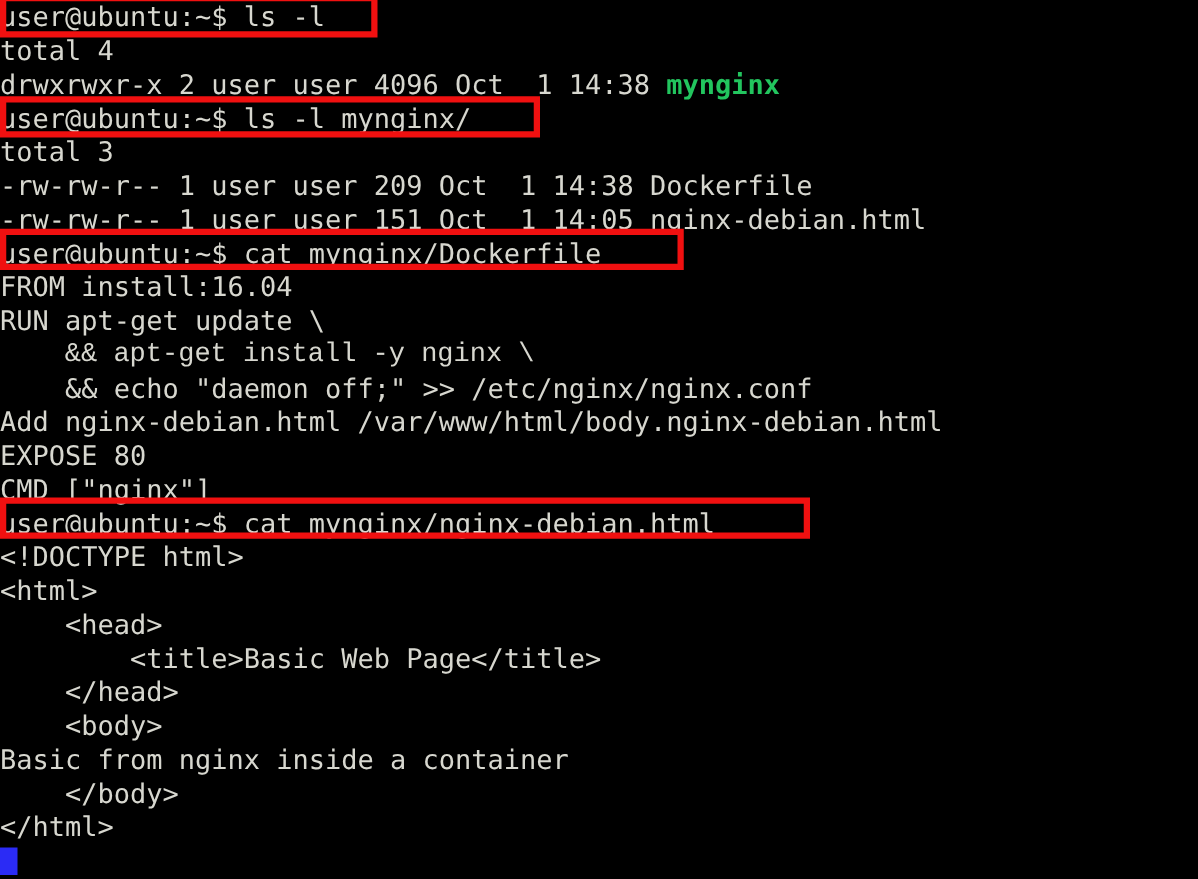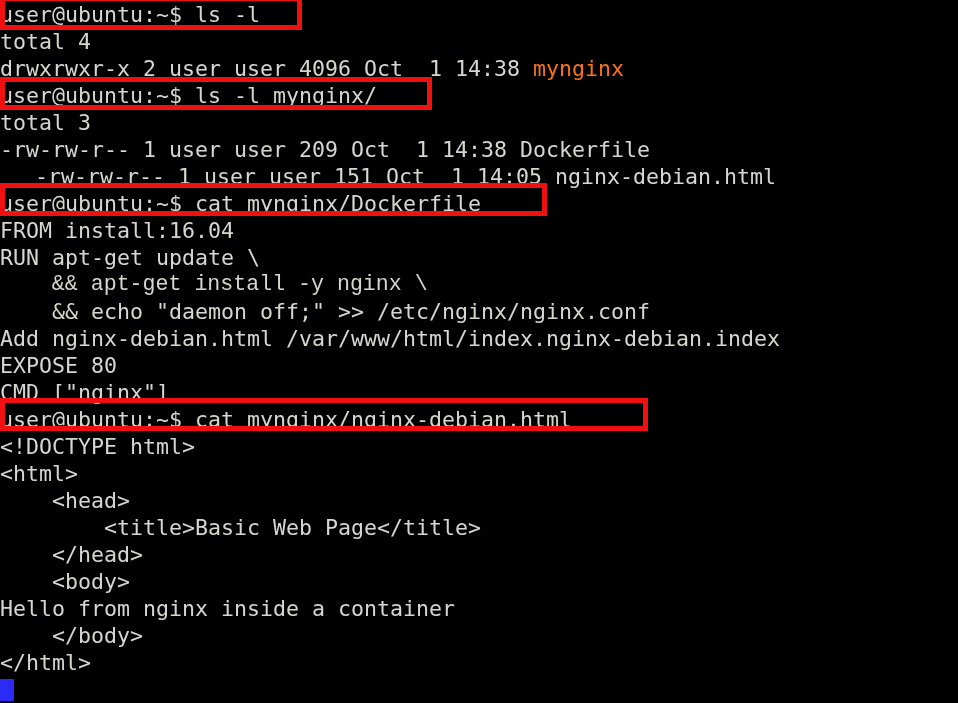--- a/index.html
+++ b/index.html
@@ -27,22 +27,22 @@
     left: 0;
     height: 27px;
     line-height: 27px;
     white-space: pre;
     font-size: 21.6px;
     letter-spacing: 0px;
     color: #d7d7cf;
     font-family: "DejaVu Sans Mono", "Liberation Mono", monospace;
   }
   .line .dirname {
-    color: #f97316;
-    font-weight: normal;
+    color: #22c55e;
+    font-weight: bold;
   }
   .cursor {
     display: inline-block;
     width: 14px;
     height: 22px;
     background: #2b2bf5;
     vertical-align: -4px;
   }
   .hl-box {
     position: absolute;
@@ -56,37 +56,37 @@
 <body>
 
 <div id="terminal">
   <div id="lines-container">
       <div class="line" style="top: 1px;"><span>user@ubuntu:~$ ls -l</span></div>
       <div class="line" style="top: 28px;"><span>total 4</span></div>
       <div class="line" style="top: 55px;"><span>drwxrwxr-x 2 user user 4096 Oct  1 14:38 </span><span class="dirname">mynginx</span></div>
       <div class="line" style="top: 82px;"><span>user@ubuntu:~$ ls -l mynginx/</span></div>
       <div class="line" style="top: 109px;"><span>total 3</span></div>
       <div class="line" style="top: 136px;"><span>-rw-rw-r-- 1 user user 209 Oct  1 14:38 Dockerfile</span></div>
-      <div class="line" style="top: 163px; padding-left: 35px;"><span>-rw-rw-r-- 1 user user 151 Oct  1 14:05 nginx-debian.html</span></div>
+      <div class="line" style="top: 163px;"><span>-rw-rw-r-- 1 user user 151 Oct  1 14:05 nginx-debian.html</span></div>
       <div class="line" style="top: 190px;"><span>user@ubuntu:~$ cat mynginx/Dockerfile</span></div>
       <div class="line" style="top: 217px;"><span>FROM install:16.04</span></div>
       <div class="line" style="top: 244px; text-align: center;"><span>RUN apt-get update \</span></div>
       <div class="line" style="top: 271px; font-family: Liberation Mono, monospace;"><span>    &amp;&amp; apt-get install -y nginx \</span></div>
       <div class="line" style="top: 298px;"><span>    &amp;&amp; echo "daemon off;" &gt;&gt; /etc/nginx/nginx.conf</span></div>
-      <div class="line" style="top: 325px;"><span>Add nginx-debian.html /var/www/html/index.nginx-debian.index</span></div>
+      <div class="line" style="top: 325px;"><span>Add nginx-debian.html /var/www/html/body.nginx-debian.html</span></div>
       <div class="line" style="top: 352px;"><span>EXPOSE 80</span></div>
       <div class="line" style="top: 379px;"><span>CMD ["nginx"]</span></div>
       <div class="line" style="top: 406px;"><span>user@ubuntu:~$ cat mynginx/nginx-debian.html</span></div>
       <div class="line" style="top: 433px;"><span>&lt;!DOCTYPE html&gt;</span></div>
       <div class="line" style="top: 460px;"><span>&lt;html&gt;</span></div>
       <div class="line" style="top: 487px;"><span>    &lt;head&gt;</span></div>
       <div class="line" style="top: 514px; text-align: right;"><span>        &lt;title&gt;Basic Web Page&lt;/title&gt;</span></div>
       <div class="line" style="top: 541px;"><span>    &lt;/head&gt;</span></div>
       <div class="line" style="top: 568px;"><span>    &lt;body&gt;</span></div>
-      <div class="line" style="top: 595px;"><span>Hello from nginx inside a container</span></div>
+      <div class="line" style="top: 595px;"><span>Basic from nginx inside a container</span></div>
       <div class="line" style="top: 622px;"><span>    &lt;/body&gt;</span></div>
       <div class="line" style="top: 649px;"><span>&lt;/html&gt;</span></div>
       <div class="line" style="top: 676px;"><span class="cursor"></span></div>
     </div>
   <div id="highlights-container">
       <div class="hl-box" title="ls -l command" style="left: 0px; top: -4px; width: 302px; height: 34px; border-color: rgb(240, 16, 16);"></div>
       <div class="hl-box" title="ls -l mynginx/ command" style="left: 0px; top: 77px; width: 432px; height: 33px; border-color: rgb(240, 16, 16);"></div>
       <div class="hl-box" title="cat mynginx/Dockerfile command" style="left: 0px; top: 183px; width: 547px; height: 33px; border-color: rgb(240, 16, 16);"></div>
       <div class="hl-box" title="cat mynginx/nginx-debian.html command" style="left: 0px; top: 398px; width: 648px; height: 33px; border-color: rgb(240, 16, 16);"></div>
     </div>

